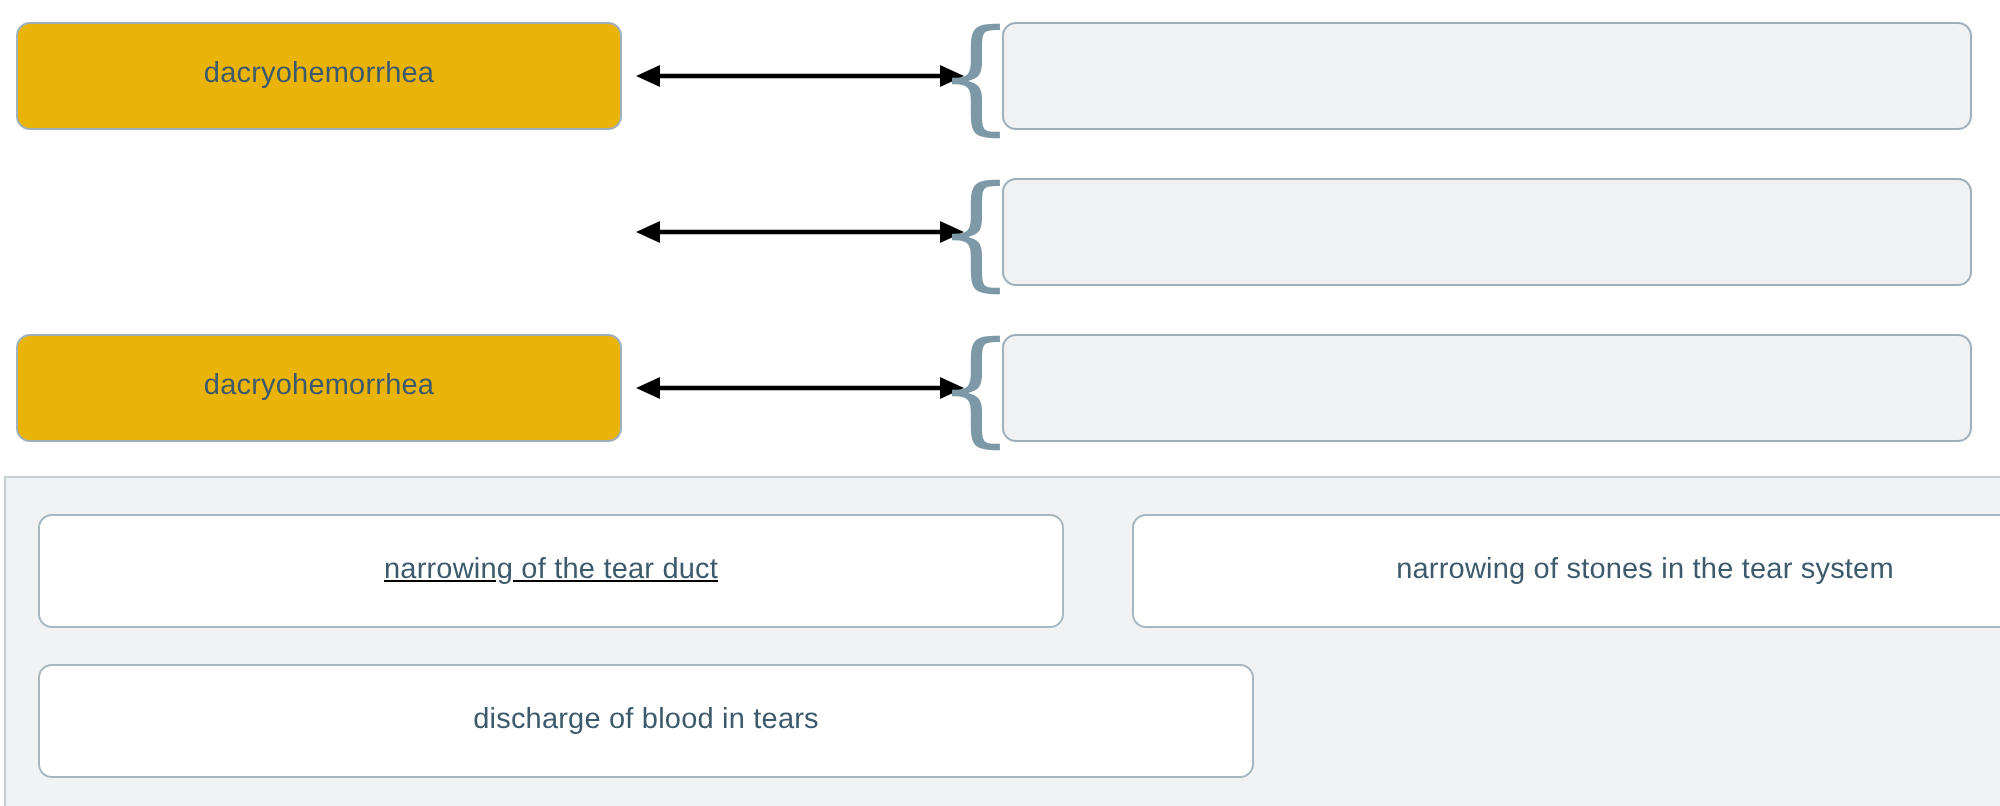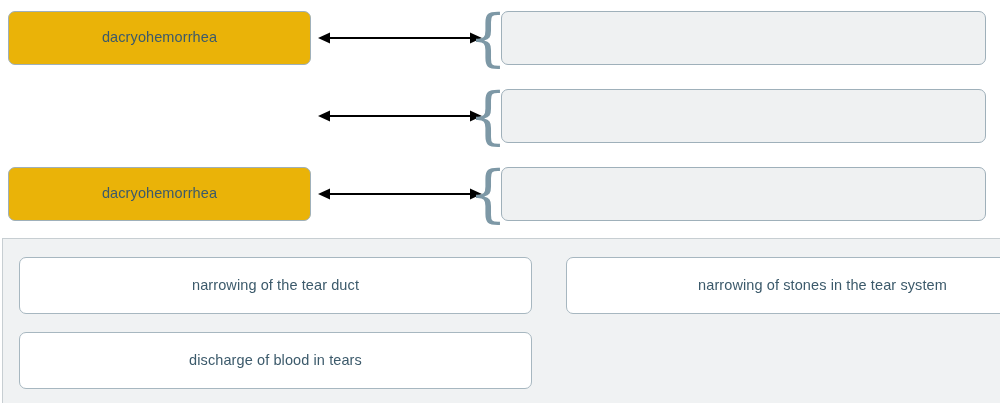--- a/index.html
+++ b/index.html
@@ -145,22 +145,22 @@
     box-sizing: border-box;
     background: #ffffff;
     border: 1px solid #a7b7c0;
     border-radius: 7px;
     height: 57px;
     display: flex;
     align-items: center;
     justify-content: center;
     padding: 0 12px;
   }
-  .bank-tile.t0 { left: 16px;  top: 18px; width: 513px; }
-  .bank-tile.t1 { left: 16px;  top: 93px; width: 513px; }
+  .bank-tile.t0 { left: 16px;  top: 18px; width: 513px; text-decoration: underline; }
+  .bank-tile.t1 { left: 16px;  top: 93px; width: 608px; }
   .bank-tile.t2 { left: 563px; top: 18px; width: 513px; }
 
   .bank-tile-label {
     font-size: 14.5px;
     color: #3c5a6b;
     letter-spacing: 0.1px;
     text-align: center;
     line-height: 1.2;
   }
 </style>

